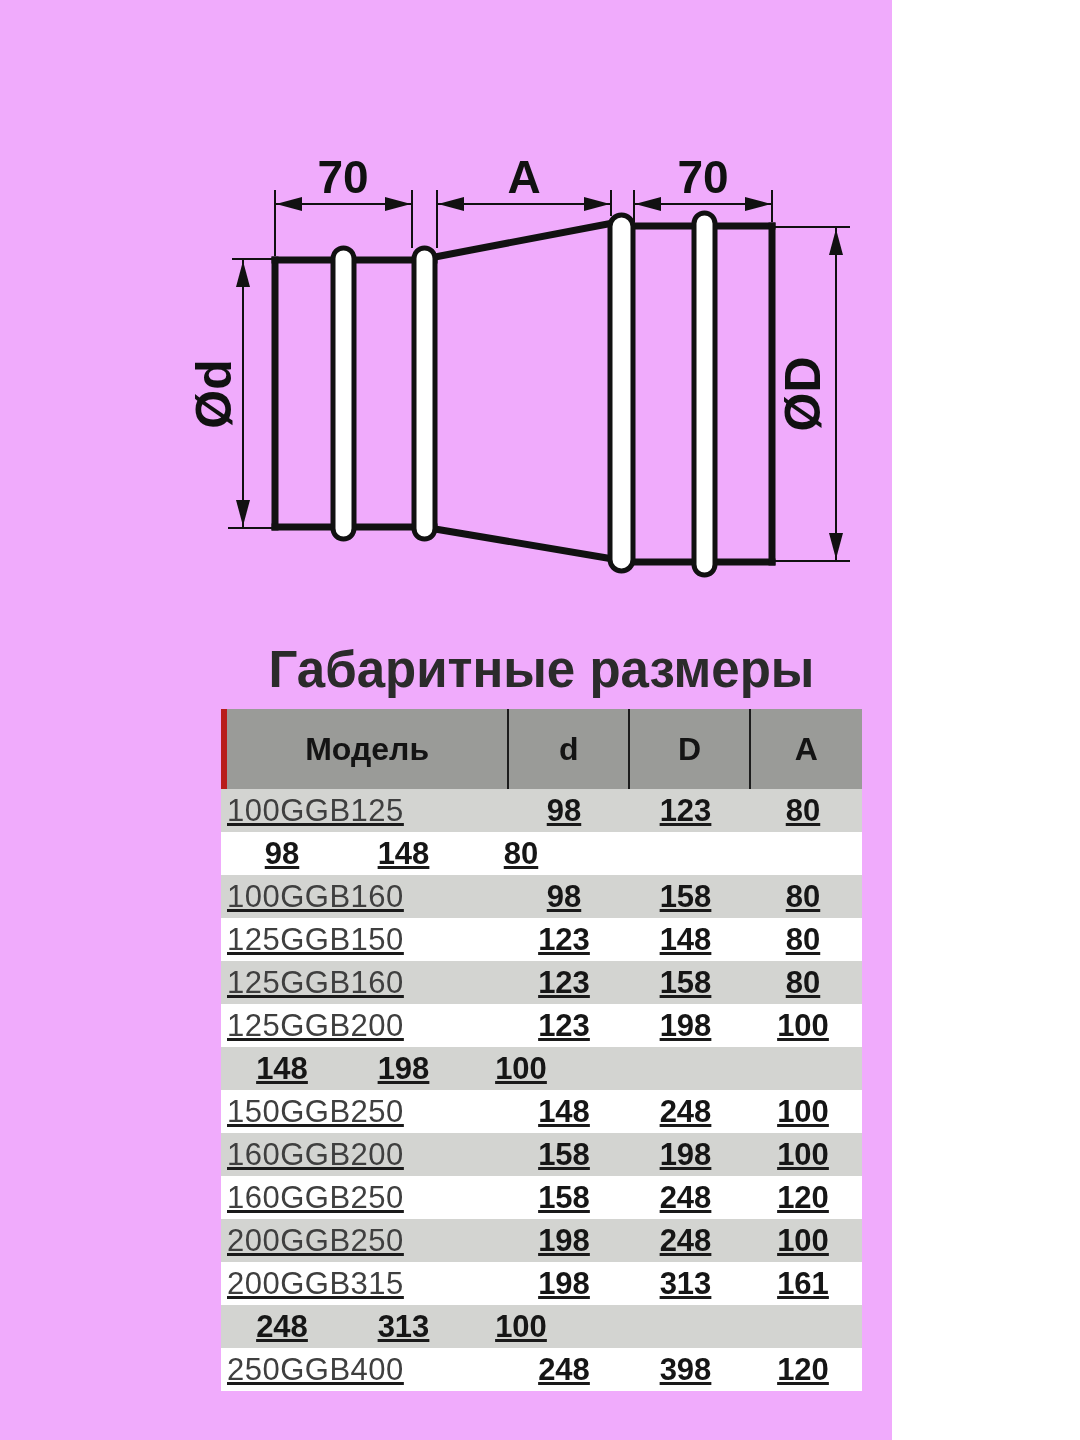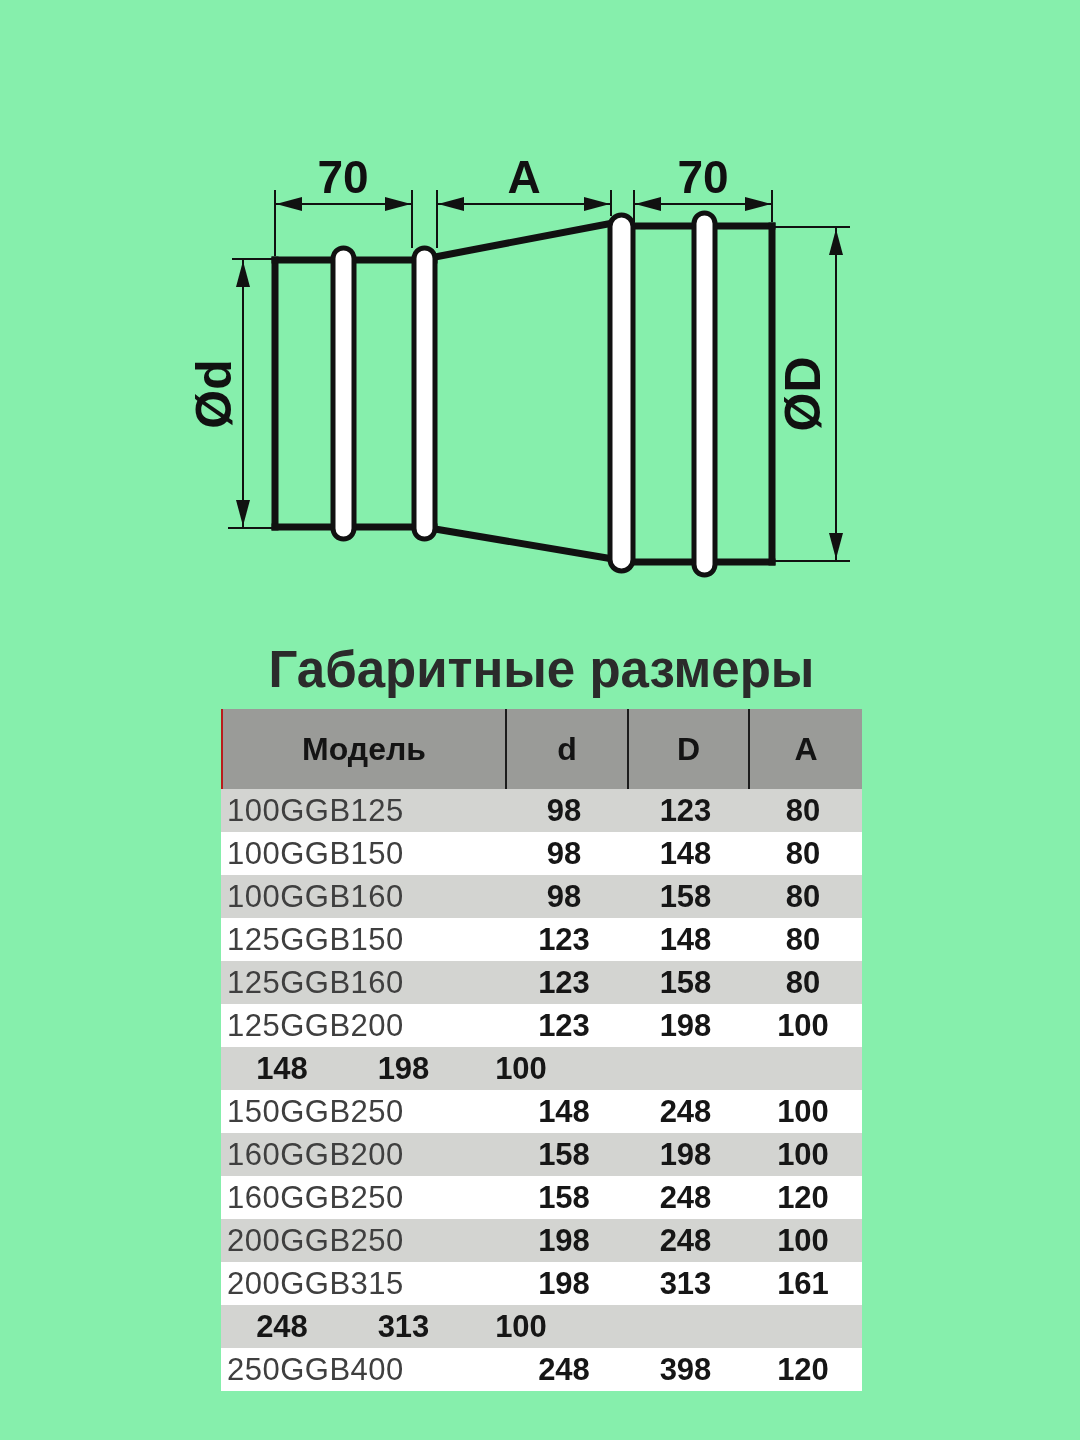--- a/index.html
+++ b/index.html
@@ -1,49 +1,49 @@
 <!DOCTYPE html>
 <html><head>
 <meta charset="utf-8">
 <style>
   html,body{margin:0;padding:0;background:#ffffff;}
   .page{
-    position:relative;width:1080px;height:1440px;background:#86efac;overflow:hidden;
+    position:relative;width:892px;height:1440px;background:#f0abfc;overflow:hidden;
     font-family:"Liberation Sans","DejaVu Sans",sans-serif;color:#1a1a1a;
   }
   .diagram{position:absolute;left:0;top:0;}
   .drawing-line{stroke:#111111;stroke-width:7;fill:none;}
   .drawing-line.sq{stroke-linecap:square;}
   .drawing-line.rd{stroke-linecap:round;}
   .thin-line{stroke:#111111;stroke-width:2;fill:none;}
   .bead{fill:#ffffff;stroke:#111111;stroke-width:5;}
   .arrowhead{fill:#111111;stroke:none;}
   .dim-label{font-family:"Liberation Sans","DejaVu Sans",sans-serif;font-weight:bold;
     font-size:46px;fill:#111111;text-anchor:middle;}
   .dia-label{font-family:"Liberation Sans","DejaVu Sans",sans-serif;font-weight:bold;
     font-size:50px;fill:#111111;text-anchor:middle;}
   .table-title{
     position:absolute;left:221px;top:648px;width:641px;height:44px;
     text-align:center;font-size:51px;font-weight:bold;color:#2b2b2b;line-height:44px;
   }
   .dim-table{position:absolute;left:221px;top:709px;width:641px;}
   .thead{
-    display:flex;height:80px;background:#9a9b98;border-left:2px solid #b91c1c;
+    display:flex;height:80px;background:#9a9b98;border-left:6px solid #b91c1c;
     box-sizing:border-box;
   }
   .th{
     display:flex;align-items:center;justify-content:center;
     font-size:32px;font-weight:bold;color:#141414;box-sizing:border-box;
   }
   .th.c-model{width:282px;}
   .th.c-d,.th.c-D{border-left:2px solid #1c1c1c;}
   .th.c-d{width:122px;}
   .th.c-D{width:121px;}
   .th.c-A{width:114px;border-left:2px solid #1c1c1c;}
-  .tbody{display:block;}
+  .tbody{display:block;text-decoration:underline;}
   .tr{display:flex;height:43px;background:#ffffff;}
   .tr:nth-child(odd){background:#d3d4d1;}
   .td{display:flex;align-items:center;box-sizing:border-box;font-size:31px;}
   .td.c-model{width:282px;padding-left:6px;justify-content:flex-start;
     font-weight:normal;color:#3f3f3f;letter-spacing:0.5px;}
   .td.num{justify-content:center;font-weight:bold;color:#161616;}
   .td.c-d{width:122px;}
   .td.c-D{width:121px;}
   .td.c-A{width:114px;}
 </style>
@@ -130,21 +130,20 @@
       <div class="th c-A">A</div>
     </div>
     <div class="tbody">
       <div class="tr">
         <div class="td c-model">100GGB125</div>
         <div class="td num c-d">98</div>
         <div class="td num c-D">123</div>
         <div class="td num c-A">80</div>
       </div>
       <div class="tr">
-        <div class="td c-model">100GGB150</div>
         <div class="td num c-d">98</div>
         <div class="td num c-D">148</div>
         <div class="td num c-A">80</div>
       </div>
       <div class="tr">
         <div class="td c-model">100GGB160</div>
         <div class="td num c-d">98</div>
         <div class="td num c-D">158</div>
         <div class="td num c-A">80</div>
       </div>

